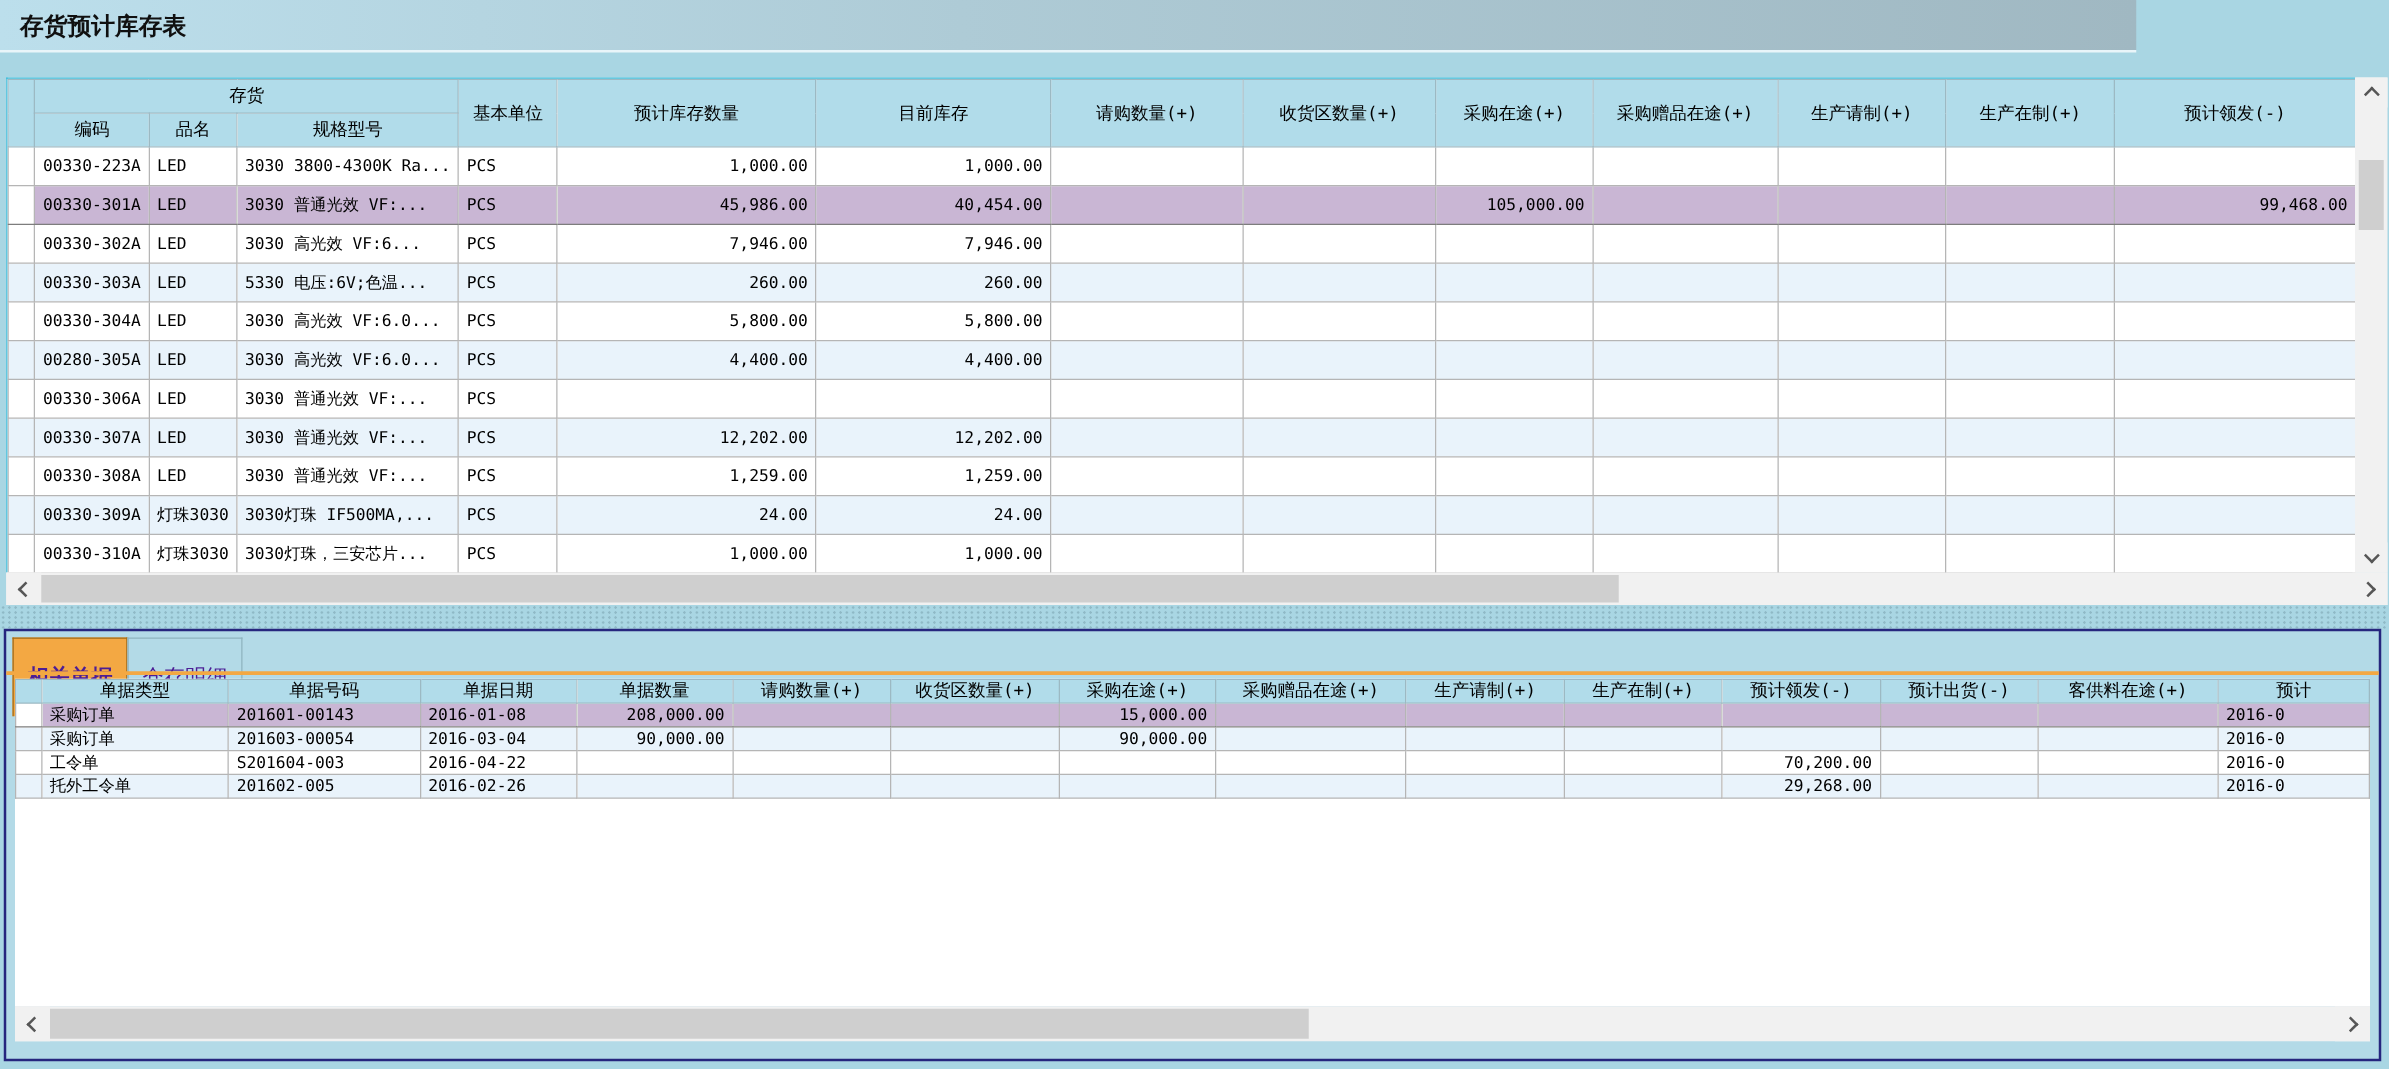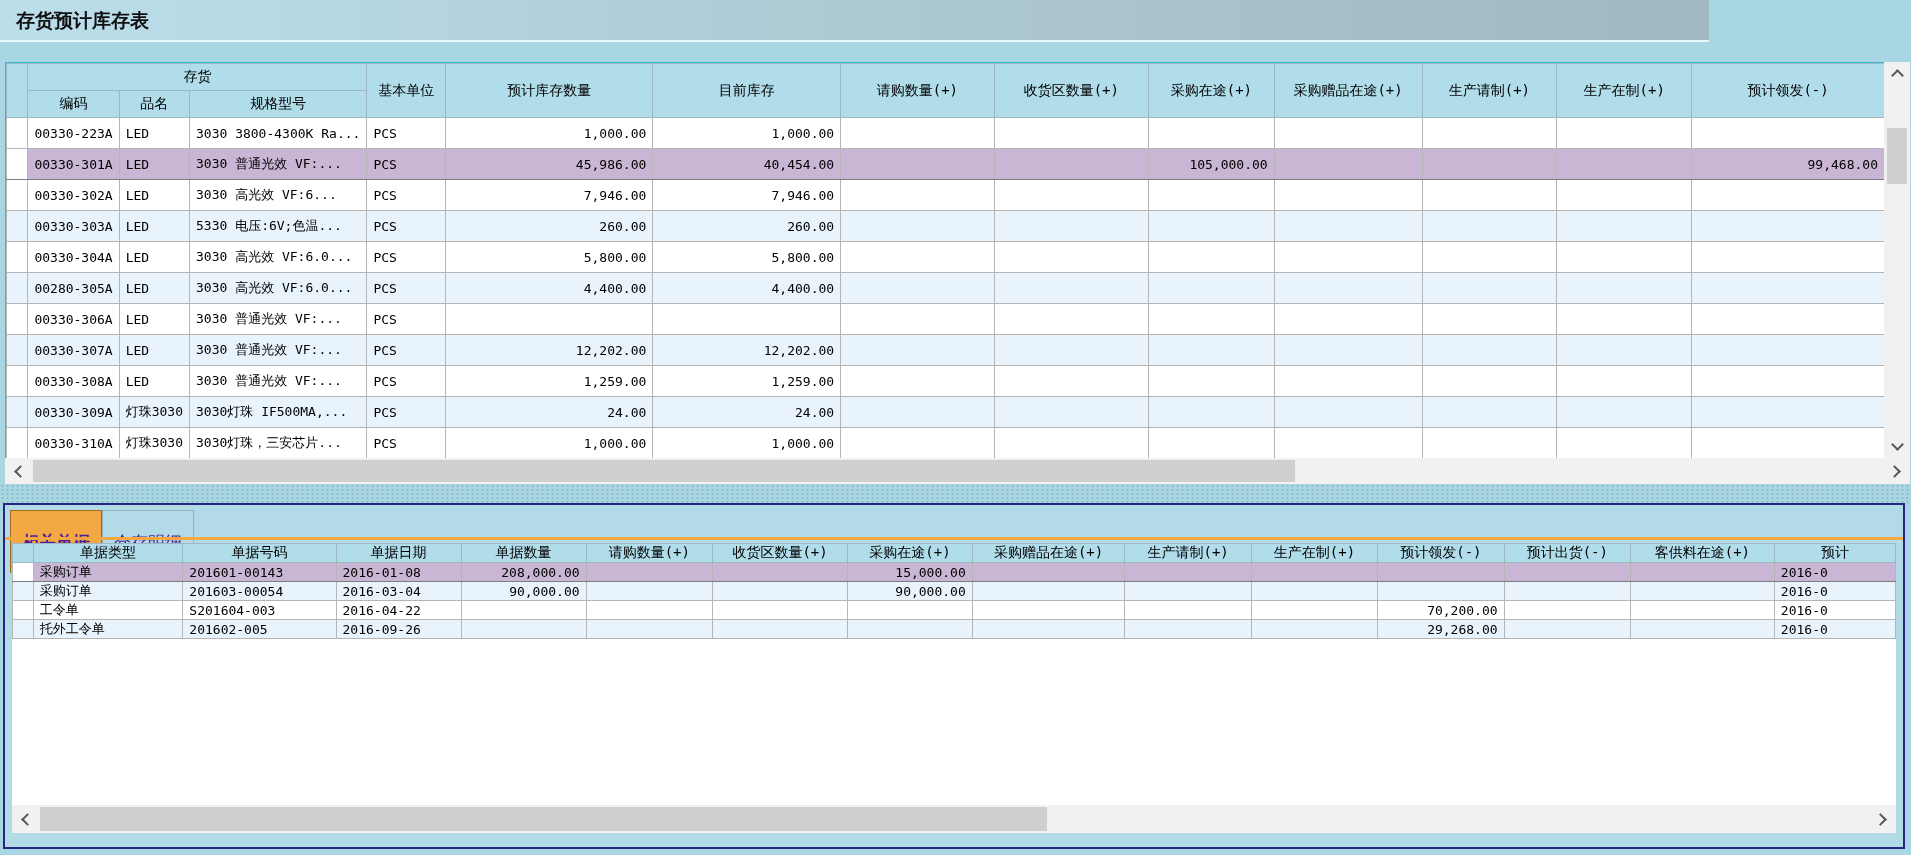--- a/index.html
+++ b/index.html
@@ -419,21 +419,21 @@
             <td class="ar"></td>
             <td class="ar">70,200.00</td>
             <td class="ar"></td>
             <td class="ar"></td>
             <td class="al">2016-0</td>
           </tr>
           <tr class="alt">
             <td class="selcol"></td>
             <td class="al">托外工令单</td>
             <td class="al">201602-005</td>
-            <td class="al">2016-09-26</td>
+            <td class="al">2016-02-26</td>
             <td class="ar"></td>
             <td class="ar"></td>
             <td class="ar"></td>
             <td class="ar"></td>
             <td class="ar"></td>
             <td class="ar"></td>
             <td class="ar"></td>
             <td class="ar">29,268.00</td>
             <td class="ar"></td>
             <td class="ar"></td>

